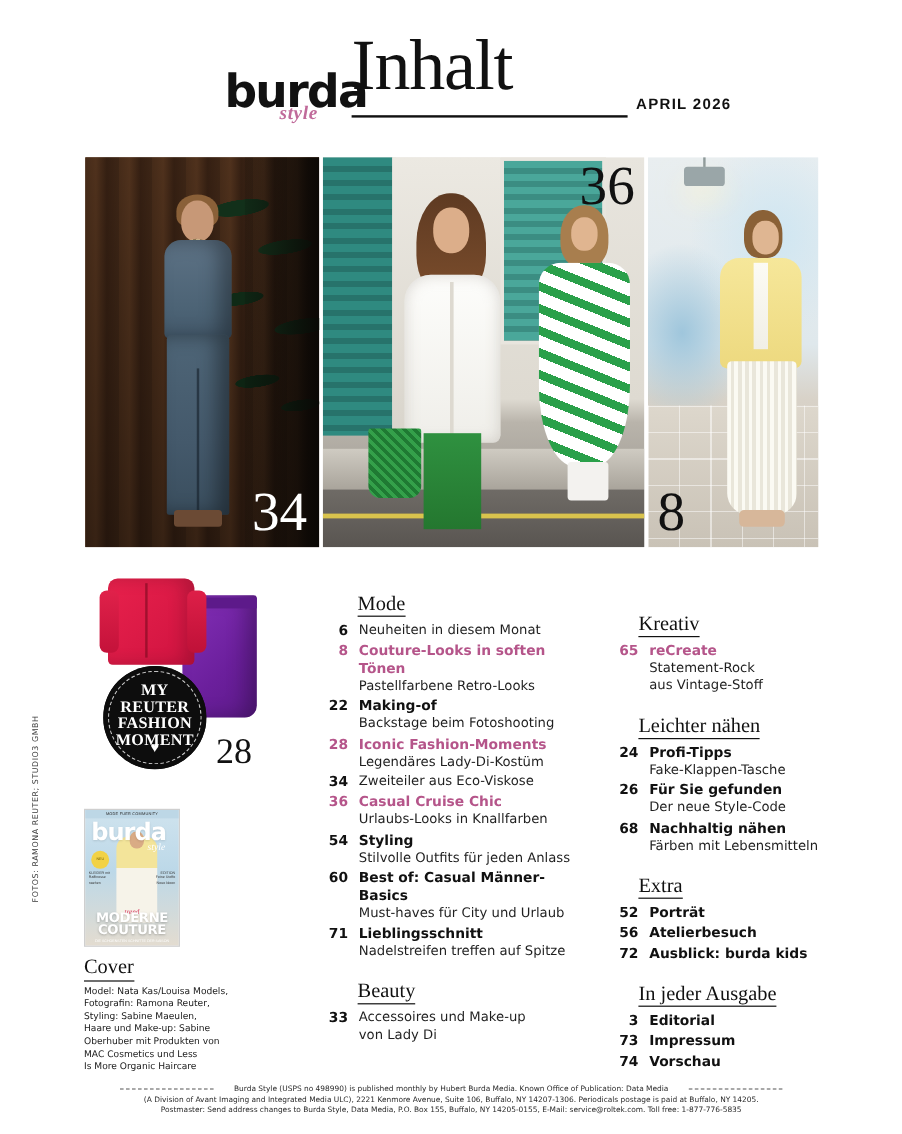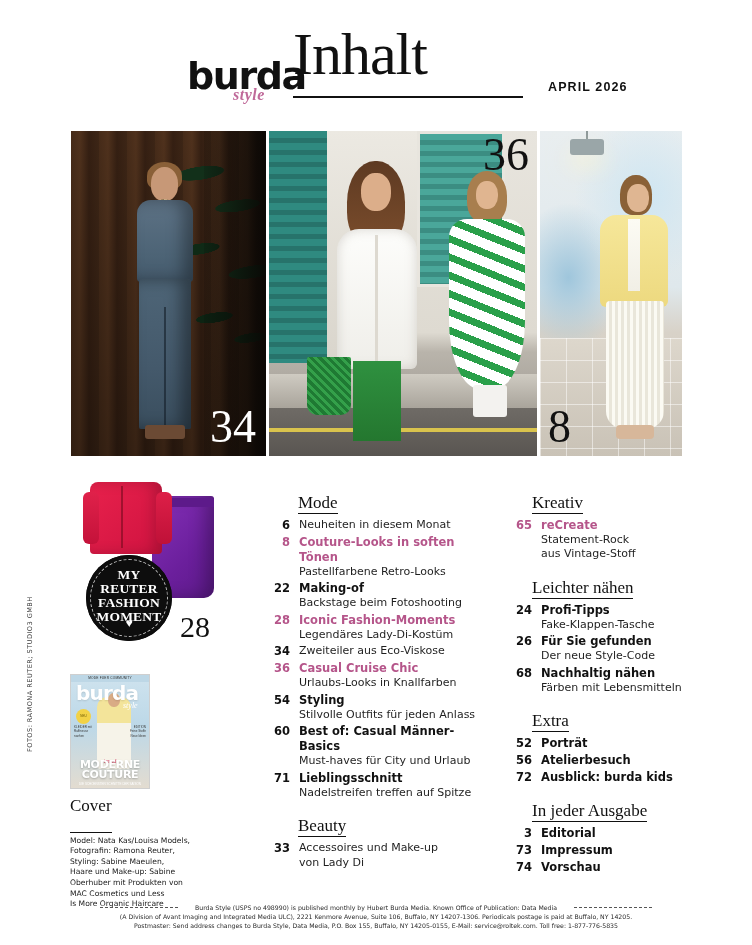--- a/index.html
+++ b/index.html
@@ -52,21 +52,21 @@
     letter-spacing: -1px;
   }
   .header-rule {
     position: absolute;
     left: 293px; top: 96px;
     width: 230px; height: 2px;
     background: #111;
   }
   .issue-date {
     position: absolute;
-    left: 548px; top: 80px;
+    left: 530px; top: 80px;
     font-family: "Liberation Sans", sans-serif;
     font-size: 12.5px;
     font-weight: bold;
     letter-spacing: 1.1px;
     color: #111;
   }
 
   
   .hero {
     position: absolute;
@@ -467,21 +467,21 @@
     left: 70px; top: 797px;
     width: 180px;
   }
   .cover-head {
     font-family: "Liberation Serif", serif;
     font-size: 17px;
     color: #111;
     line-height: 1.1;
     border-bottom: 1px solid #111;
     display: inline-block;
-    padding-bottom: 16px;
+    padding-bottom: 1px;
     margin-bottom: 3px;
     text-align: right;
   }
   .cover-lines {
     font-family: "DejaVu Sans", sans-serif;
     font-size: 7.6px;
     line-height: 10.6px;
     color: #1a1a1a;
   }
 
@@ -753,21 +753,21 @@
         <div class="t">Lieblingsschnitt</div>
         <div class="s">Nadelstreifen treffen auf Spitze</div>
       </div>
     </div><div class="sec-head indent spaced">Beauty</div><div class="entry">
       <div class="pg">33</div>
       <div class="body">
         <div class="s">Accessoires und Make-up</div>
         <div class="s">von Lady Di</div>
       </div>
     </div></div>
-<div class="col col-right"><div class="sec-head" style="margin-left: 32px;">Kreativ</div><div class="entry accent">
+<div class="col col-right"><div class="sec-head" style="margin-left: 32px; margin-top: 17px;">Kreativ</div><div class="entry accent">
       <div class="pg">65</div>
       <div class="body">
         <div class="t">reCreate</div>
         <div class="s">Statement-Rock</div>
         <div class="s">aus Vintage-Stoff</div>
       </div>
     </div><div class="sec-head spaced" style="margin-left: 32px;">Leichter nähen</div><div class="entry">
       <div class="pg">24</div>
       <div class="body">
         <div class="t">Profi-Tipps</div>

